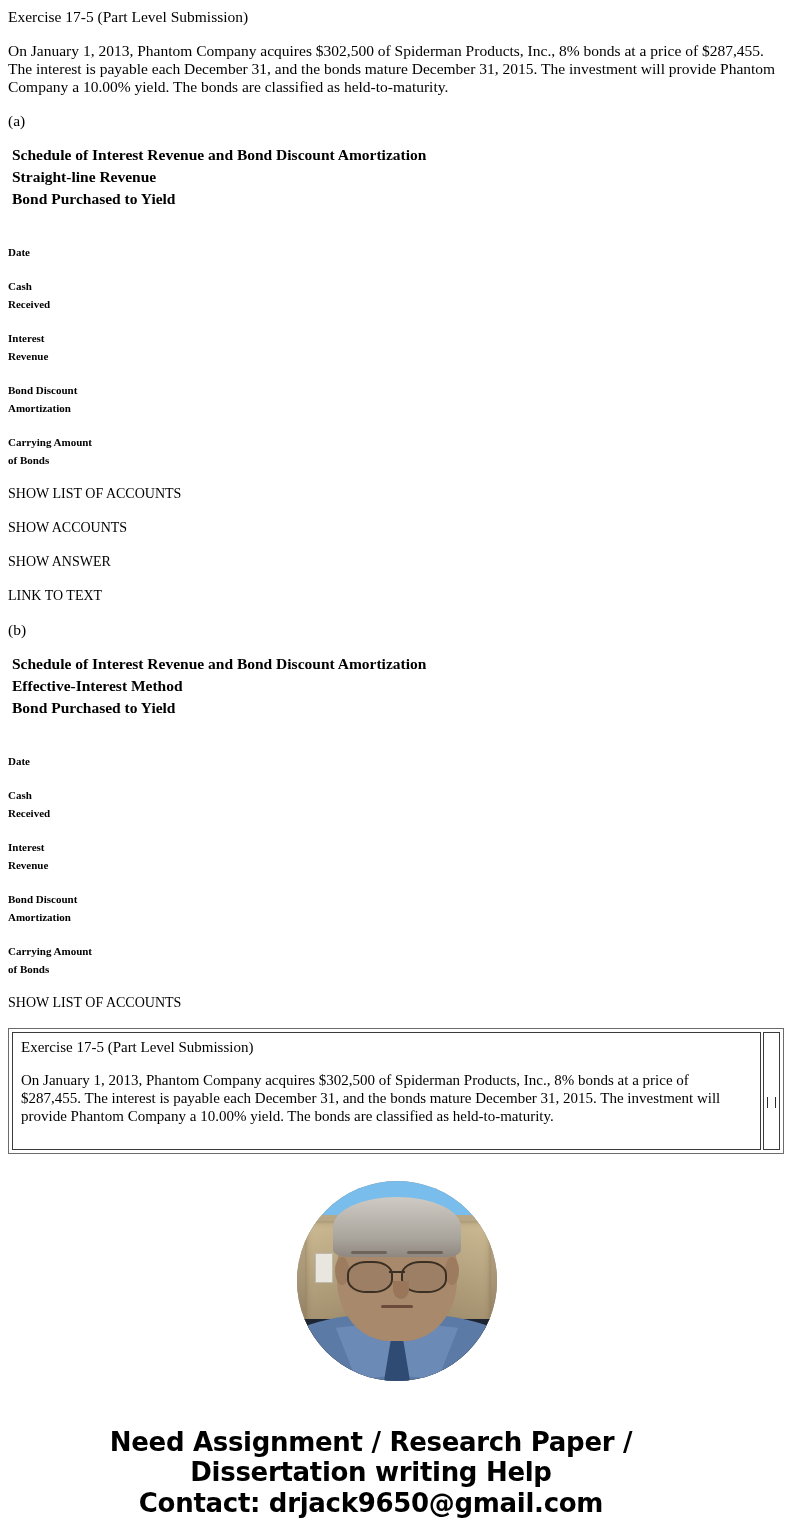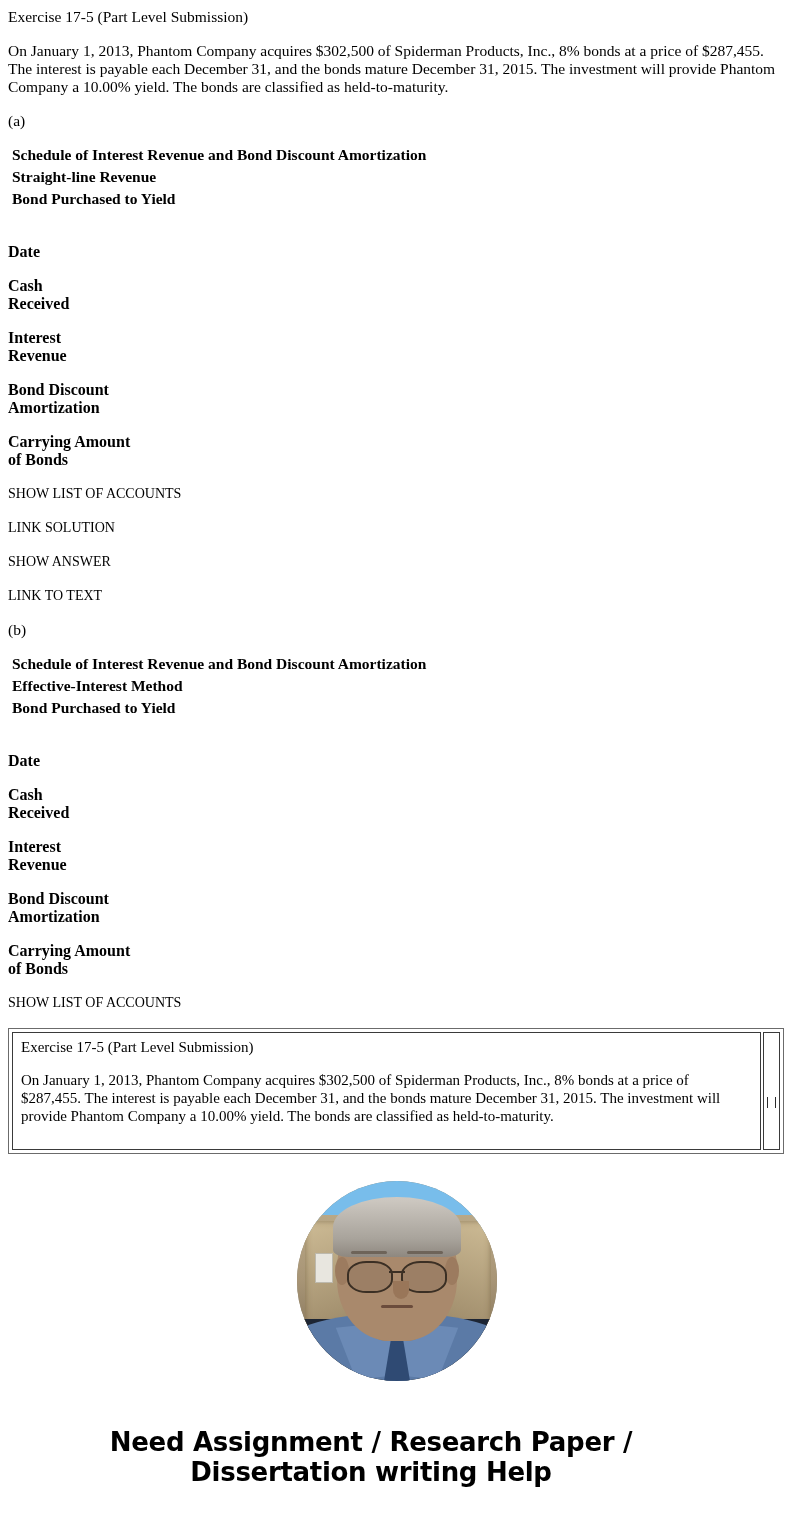--- a/index.html
+++ b/index.html
@@ -55,21 +55,21 @@
     line-height: 18px;
     margin: 4px;
   }
 
   .schedule-block {
     margin: 0 0 35px 0;
   }
 
   .colhead {
     font-weight: bold;
-    font-size: 16px;
+    font-size: 11px;
     line-height: 18px;
     margin: 0 0 16px 0;
   }
   .colhead .ln { display: block; }
 
   .action {
     font-size: 14px;
     line-height: 18px;
     margin: 0 0 16px 0;
     color: #000000;
@@ -351,21 +351,21 @@
     <div class="colhead">
       <span class="ln">Bond Discount</span>
       <span class="ln">Amortization</span>
     </div>
     <div class="colhead">
       <span class="ln">Carrying Amount</span>
       <span class="ln">of Bonds</span>
     </div>
 
     <a class="action" href="#">SHOW LIST OF ACCOUNTS</a>
-    <a class="action" href="#">LINK SOLUTION</a>
+    <a class="action" href="#">SHOW ACCOUNTS</a>
     <a class="action" href="#">SHOW ANSWER</a>
     <a class="action" href="#">LINK TO TEXT</a>
 
     <div class="partmark">(b)</div>
 
     <div class="schedule-block">
       <div class="schedule-title">Schedule of Interest Revenue and Bond Discount Amortization</div>
       <div class="schedule-title">Effective-Interest Method</div>
       <div class="schedule-title">Bond Purchased to Yield</div>
     </div>
@@ -426,15 +426,16 @@
       <div class="av-glass-l"></div>
       <div class="av-glass-r"></div>
       <div class="av-bridge"></div>
       <div class="av-nose"></div>
       <div class="av-mouth"></div>
     </div>
   </div>
 
   <div class="promo">
     <span class="l1">Need Assignment / Research Paper / Dissertation writing Help</span>
+    <span class="l2">Contact: drjack9650@gmail.com</span>
   </div>
 
 </div>
 
 </body></html>

